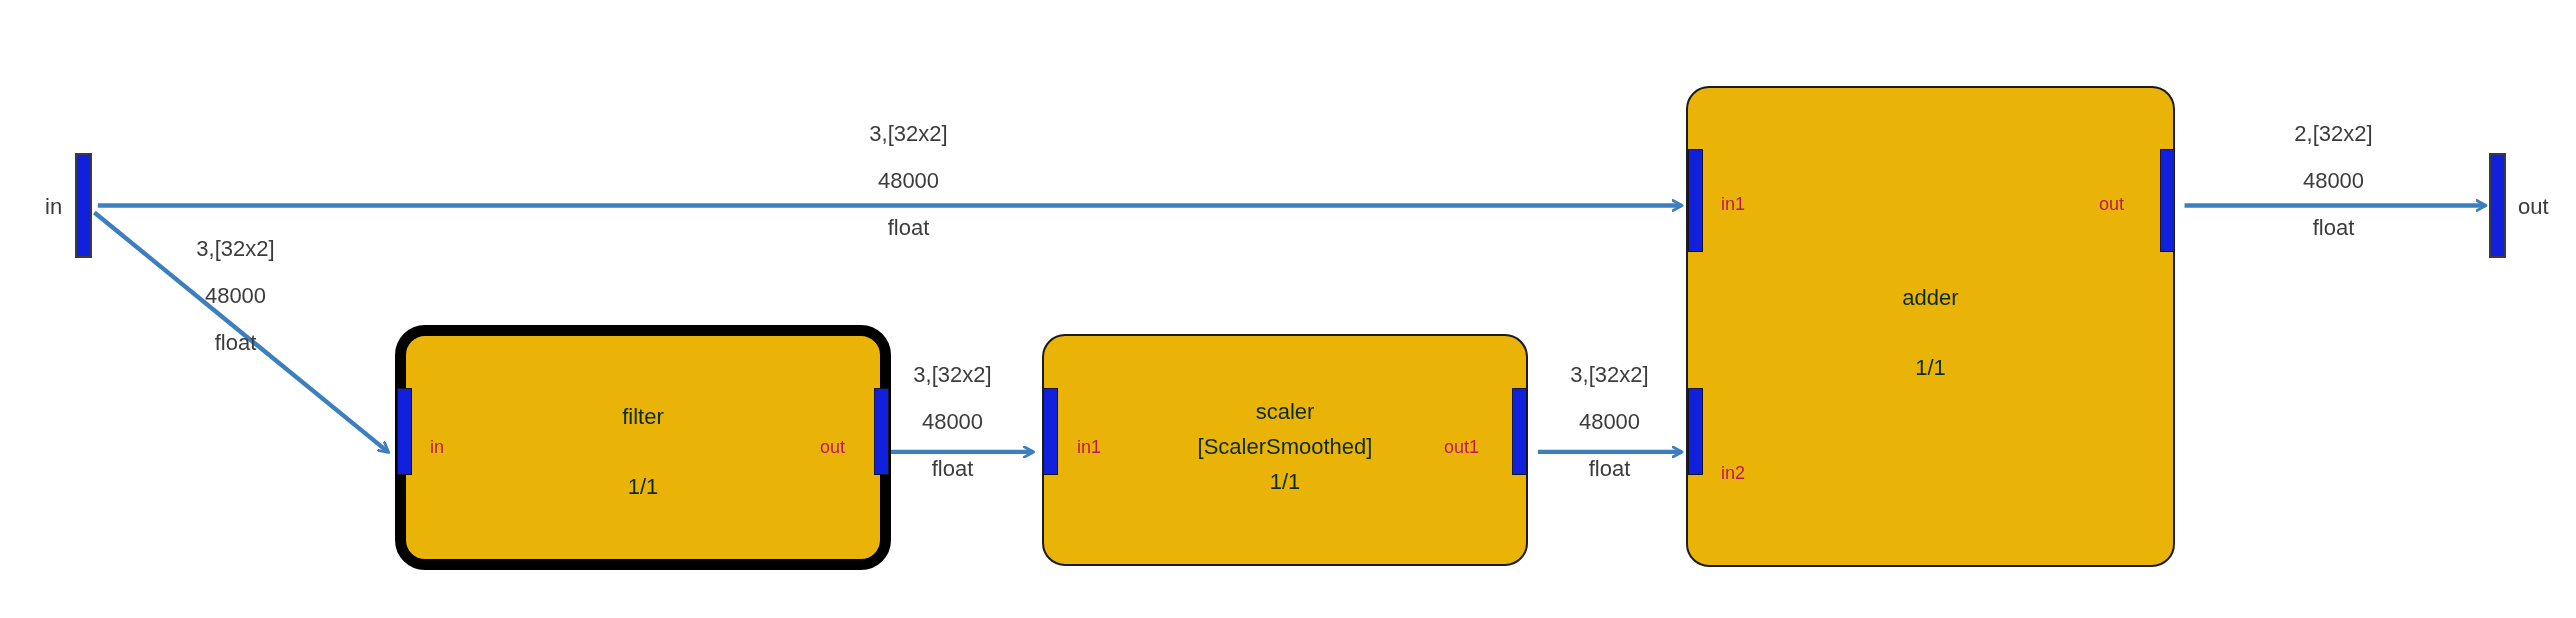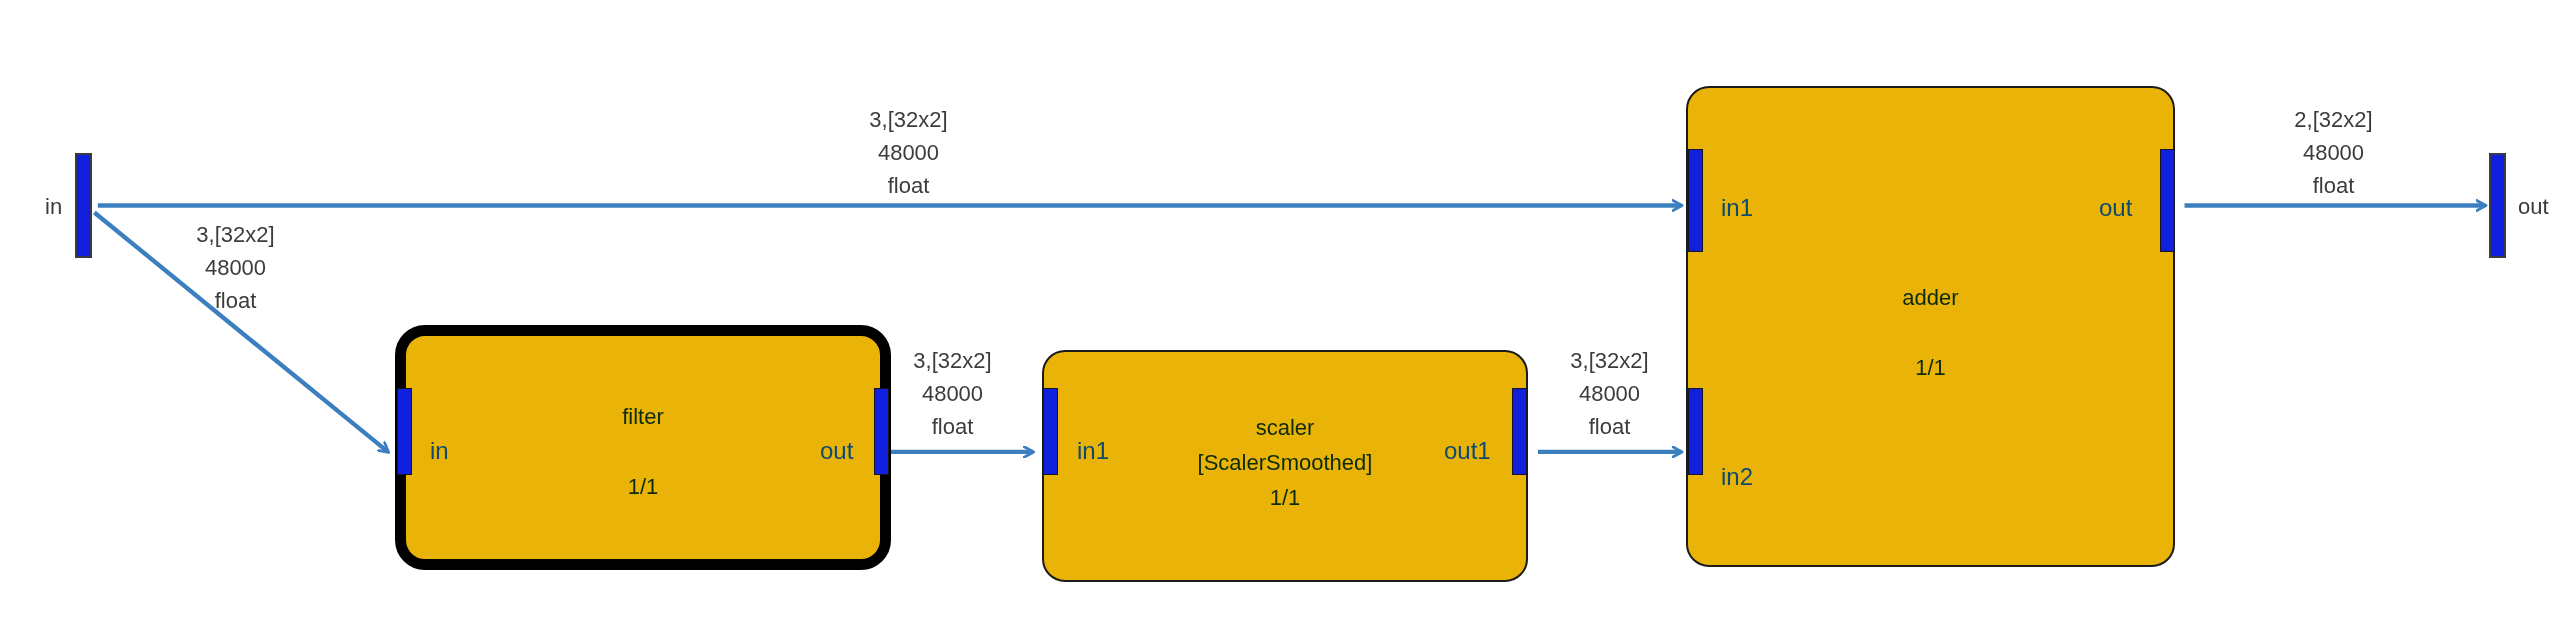--- a/index.html
+++ b/index.html
@@ -63,22 +63,22 @@
     height: 87px;
   }
   .port.io {
     width: 16.6px;
     height: 87px;
     background: #1020dd;
     border: 2.6px solid #3a3a46;
   }
   .port-name {
     position: absolute;
-    font-size: 24px;
-    color: #0c4a6e;
+    font-size: 18px;
+    color: #be185d;
     white-space: nowrap;
     pointer-events: none;
   }
   .io-name {
     position: absolute;
     font-size: 22px;
     color: #3a3a3a;
     white-space: nowrap;
     pointer-events: none;
   }
@@ -86,21 +86,21 @@
   
   .edge-label {
     position: absolute;
     text-align: center;
     font-size: 22px;
     line-height: 33px;
     color: #3c3c3c;
     white-space: nowrap;
     pointer-events: none;
   }
-  .edge-label span { display: block; }
+  .edge-label span { display: block; margin-top: 14px; }
 </style>
 </head>
 <body>
 
 <div id="canvas">
 
   <svg id="wires" viewBox="0 0 2948 708">
     <defs>
       <marker id="arrow" markerWidth="14" markerHeight="14" refX="11" refY="7" orient="auto" markerUnits="userSpaceOnUse">
         <path d="M1,1 L12,7 L1,13" fill="none" stroke="#3c7fbf" stroke-width="3.2" stroke-linecap="round" stroke-linejoin="round"></path>
@@ -126,21 +126,21 @@
 
   <div class="block selected" style="left:395px; top:325px; width:496px; height:245px;">
     <div class="block-label" style="top:63px;">filter</div>
     <div class="block-label" style="top:133px;">1/1</div>
   </div>
   <div class="port tall" style="left:397px; top:388px;"></div>
   <div class="port-name" style="left:430px; top:437px;">in</div>
   <div class="port tall" style="left:874px; top:388px;"></div>
   <div class="port-name" style="left:820px; top:437px;">out</div>
 
-  <div class="block" style="left:1042px; top:350px; width:486px; height:232px;">
+  <div class="block" style="left:1042px; top:334px; width:486px; height:232px;">
     <div class="block-label" style="top:58px;">scaler</div>
     <div class="block-label" style="top:93px;">[ScalerSmoothed]</div>
     <div class="block-label" style="top:128px;">1/1</div>
   </div>
   <div class="port tall" style="left:1043px; top:388px;"></div>
   <div class="port-name" style="left:1077px; top:437px;">in1</div>
   <div class="port tall" style="left:1512px; top:388px;"></div>
   <div class="port-name" style="left:1444px; top:437px;">out1</div>
 
   <div class="block" style="left:1686px; top:86px; width:489px; height:481px;">

